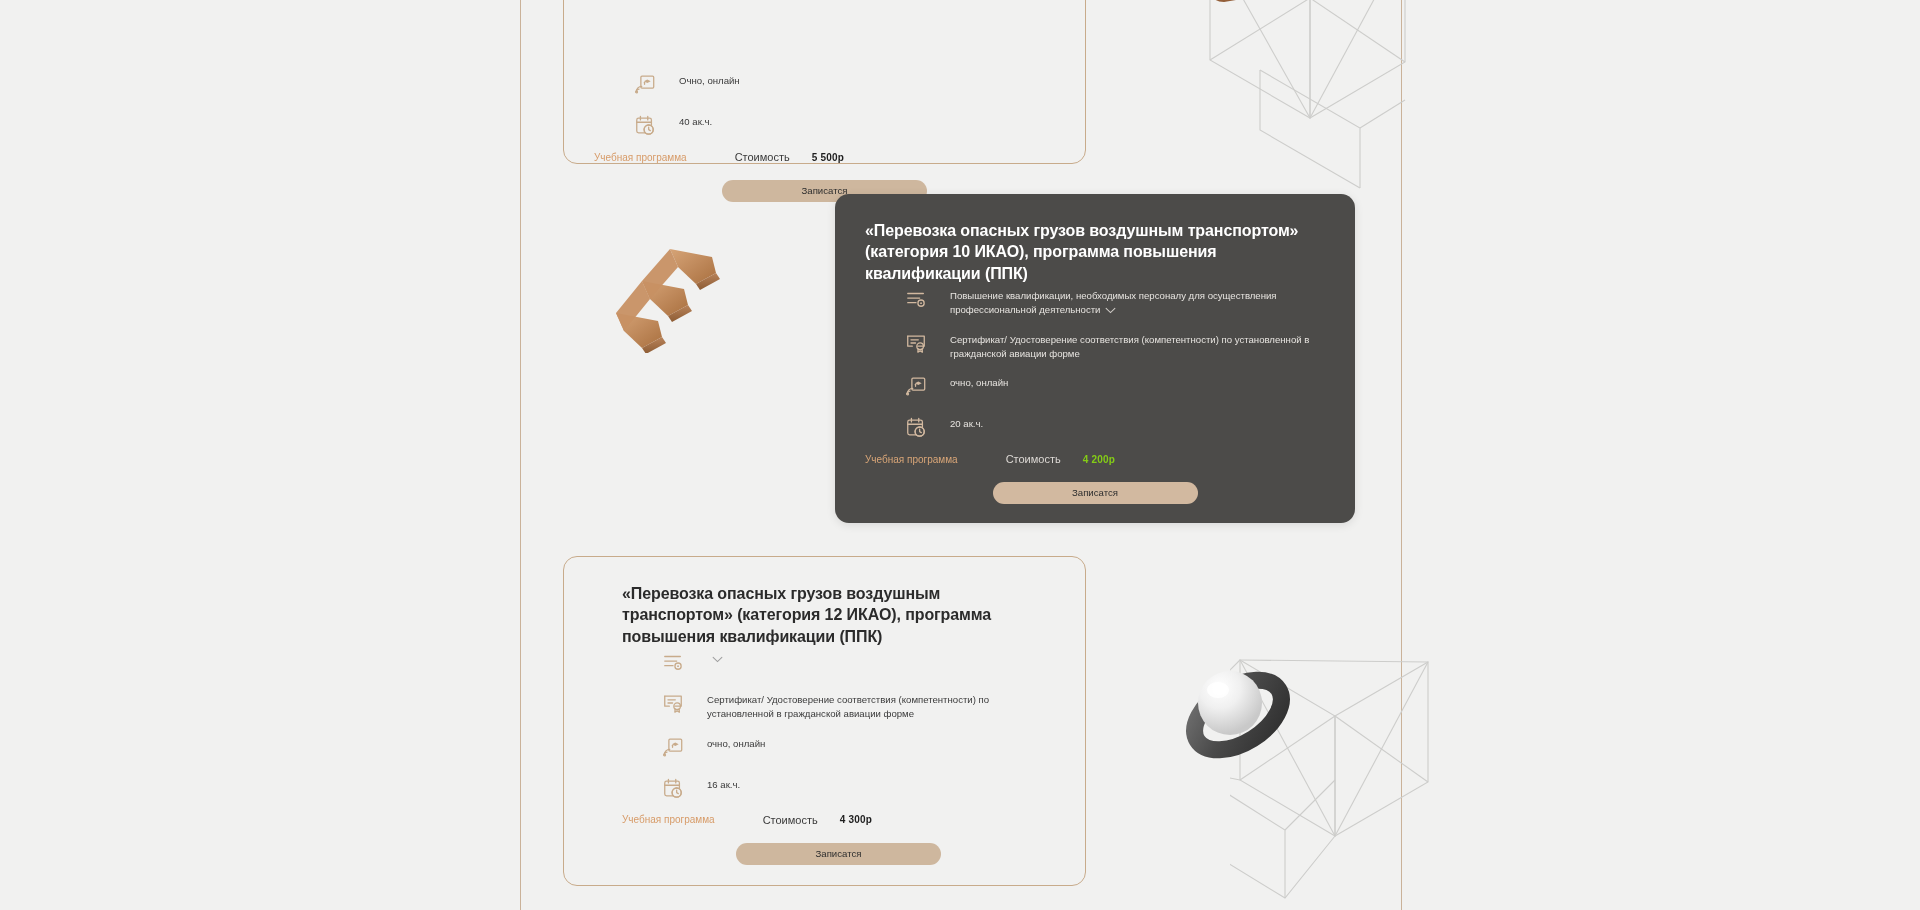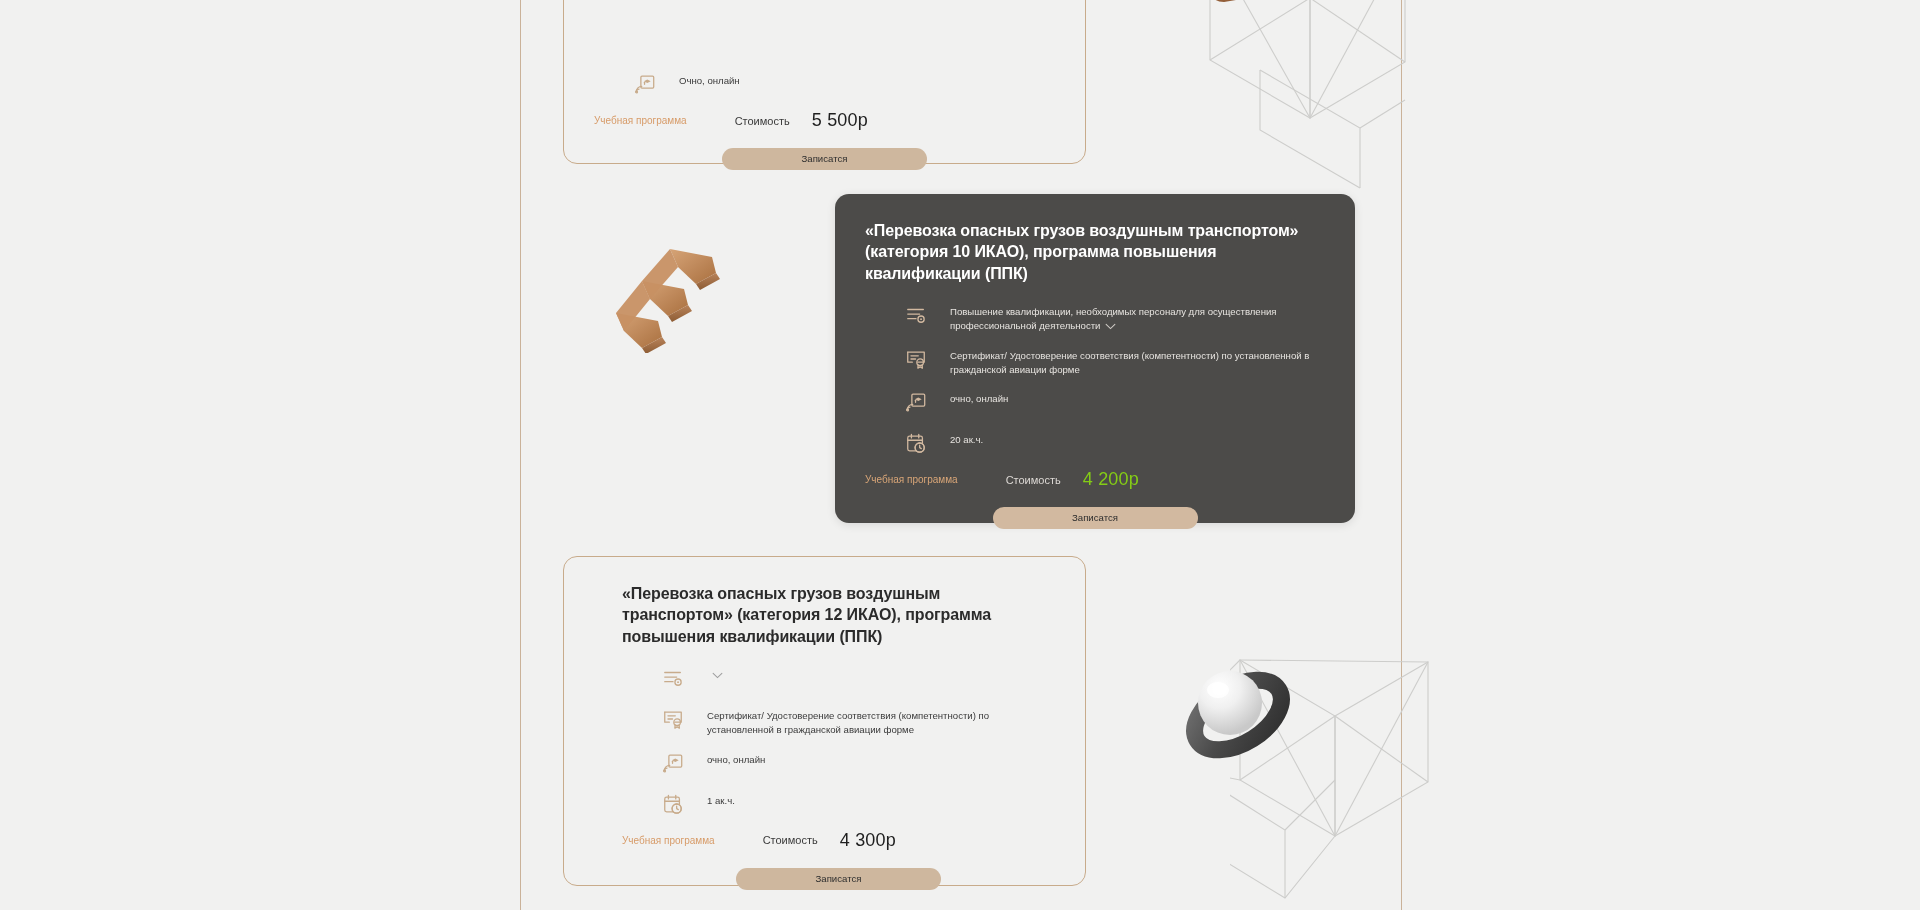--- a/index.html
+++ b/index.html
@@ -75,21 +75,21 @@
 
   .card-title {
     font-size: 16px;
     font-weight: bold;
     line-height: 1.33;
     color: #2b2b2b;
     letter-spacing: -0.1px;
   }
   .card.dark .card-title { color: #ffffff; }
 
-  .feature-list { margin-top: 16px; padding-left: 40px; }
+  .feature-list { padding-left: 40px; }
   .feature {
     display: flex;
     align-items: flex-start;
     min-height: 30px;
     margin-bottom: 11px;
   }
   .feature .ficon {
     flex: 0 0 34px;
     width: 34px; height: 30px;
     display: flex; align-items: center; justify-content: flex-start;
@@ -118,22 +118,22 @@
     cursor: pointer;
   }
   .card.dark .lnk-program { color: #d9a678; }
   .price-label {
     font-size: 11px;
     color: #3a3a3a;
     margin-left: 48px;
   }
   .card.dark .price-label { color: #ddd9d5; }
   .price-value {
-    font-size: 18px;
-    font-weight: normal;
+    font-size: 10px;
+    font-weight: bold;
     color: #1f1f1f;
     margin-left: 22px;
     letter-spacing: .2px;
   }
   .card.dark .price-value { color: #84cc16; }
 
   .btn-enroll {
     display: block;
     margin: 17px auto 0 auto;
     width: 205px; height: 22px;
@@ -269,20 +269,33 @@
               <path d="M14.5 7.2 L18.2 9 L14.5 10.8 L10.8 9 Z" fill="#c8ab8b" stroke="none"></path>
               <path d="M11.5 10.2 v2.2"></path>
               <path d="M2.5 20.5 a6 6 0 0 1 6 -6"></path>
               <path d="M2.5 20.5 a3 3 0 0 1 3 -3"></path>
               <circle cx="2.8" cy="20.6" r="1"></circle>
             </svg>
           </span>
           <span class="ftext">Очно, онлайн</span>
         </div>
 
+        <div class="feature">
+          <span class="ficon">
+            <svg width="22" height="22" viewBox="0 0 24 24" fill="none" stroke="#c8ab8b" stroke-width="1.4" stroke-linecap="round" stroke-linejoin="round">
+              <rect x="3" y="4.5" width="16" height="16" rx="2"></rect>
+              <path d="M3 9 h16"></path>
+              <path d="M7 2.5 v4 M15 2.5 v4"></path>
+              <circle cx="16" cy="17" r="5" fill="#f1f1f0"></circle>
+              <circle cx="16" cy="17" r="5"></circle>
+              <path d="M16 14.4 v2.6 l1.8 1.1"></path>
+            </svg>
+          </span>
+          <span class="ftext">40 ак.ч.</span>
+        </div>
 
       </div>
 
       <div class="price-row">
         <span class="lnk-program">Учебная программа</span>
         <span class="price-label">Стоимость</span>
         <span class="price-value">5 500р</span>
       </div>
 
       <button class="btn-enroll">Записатся</button>
@@ -417,21 +430,21 @@
           <span class="ficon">
             <svg width="22" height="22" viewBox="0 0 24 24" fill="none" stroke="#c8ab8b" stroke-width="1.4" stroke-linecap="round" stroke-linejoin="round">
               <rect x="3" y="4.5" width="16" height="16" rx="2"></rect>
               <path d="M3 9 h16"></path>
               <path d="M7 2.5 v4 M15 2.5 v4"></path>
               <circle cx="16" cy="17" r="5" fill="#f1f1f0"></circle>
               <circle cx="16" cy="17" r="5"></circle>
               <path d="M16 14.4 v2.6 l1.8 1.1"></path>
             </svg>
           </span>
-          <span class="ftext">1 ак.ч.</span>
+          <span class="ftext">16 ак.ч.</span>
         </div>
 
       </div>
 
       <div class="price-row">
         <span class="lnk-program">Учебная программа</span>
         <span class="price-label">Стоимость</span>
         <span class="price-value">4 300р</span>
       </div>
 

